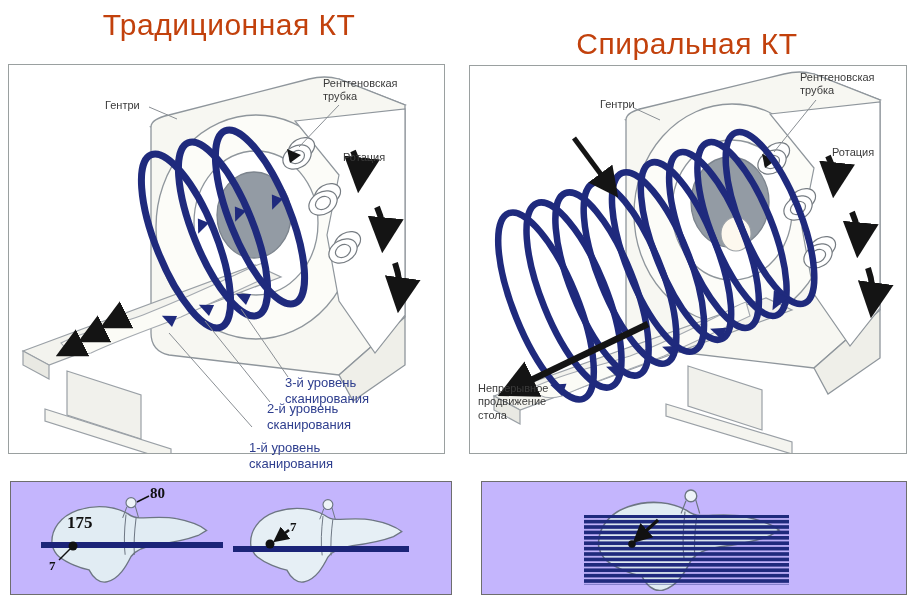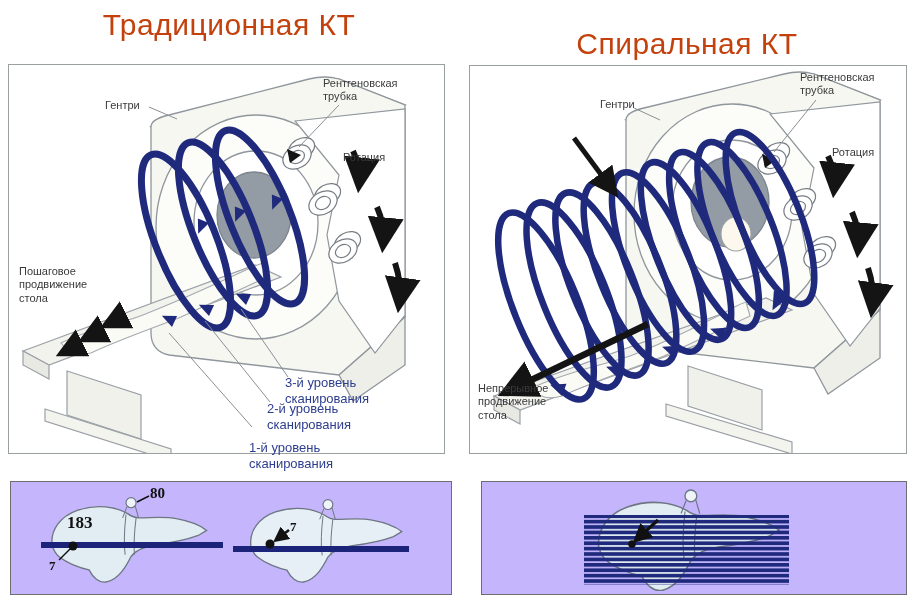--- a/index.html
+++ b/index.html
@@ -101,21 +101,20 @@
       <line x1="330" y1="40" x2="290" y2="82"></line>
       <line x1="160" y1="268" x2="243" y2="362"></line>
       <line x1="196" y1="256" x2="261" y2="337"></line>
       <line x1="232" y1="244" x2="279" y2="312"></line>
     </g>
   </svg>
 
   <div class="lbl" style="left:96px;top:34px;">Гентри</div>
   <div class="lbl" style="left:314px;top:12px;width:104px;">Рентгеновская трубка</div>
   <div class="lbl" style="left:334px;top:86px;">Ротация</div>
-  <div class="lbl" style="left:10px;top:200px;width:92px;">Пошаговое продвижение стола</div>
   <div class="lbl navy" style="left:276px;top:310px;width:84px;">3-й уровень сканирования</div>
   <div class="lbl navy" style="left:258px;top:336px;width:84px;">2-й уровень сканирования</div>
   <div class="lbl navy" style="left:240px;top:375px;width:84px;">1-й уровень сканирования</div>
 </div>
 
 <div class="panel" style="left:469px;top:65px;width:436px;height:387px;">
   <svg width="436" height="387" viewBox="0 0 436 387">
 
     <g stroke="#8f969c" fill="#fafaf5" stroke-width="1.3">
       <polygon points="156,54 344,8 410,34 228,84"></polygon>
@@ -225,21 +224,21 @@
     <rect x="222" y="64" width="176" height="6" fill="#1b2478"></rect>
     <circle cx="259" cy="62" r="4.5" fill="#111"></circle>
     <line x1="278" y1="48" x2="265" y2="58" stroke="#111" stroke-width="2.6" marker-end="url(#mB2)"></line>
     <defs>
       <marker id="mB2" markerWidth="6" markerHeight="6" refX="4.6" refY="3" orient="auto">
           <path d="M0,0 L6,3 L0,6 Z" fill="#111"></path>
         </marker>
     </defs>
   </svg>
   <span class="num" style="left:139px;top:3px;font-size:15px;">80</span>
-  <span class="num" style="left:56px;top:31px;font-size:17px;">183</span>
+  <span class="num" style="left:56px;top:31px;font-size:17px;">175</span>
   <span class="num" style="left:38px;top:76px;font-size:13px;">7</span>
   <span class="num" style="left:279px;top:37px;font-size:13px;">7</span>
 </div>
 
 <div class="bpanel" style="left:481px;top:481px;width:424px;height:112px;">
   <svg width="421" height="109" viewBox="0 0 421 109">
     <defs>
       <pattern id="stripes" width="8" height="5.4" patternUnits="userSpaceOnUse">
         <rect width="8" height="3.7" fill="#1f2a7d"></rect>
       </pattern>

